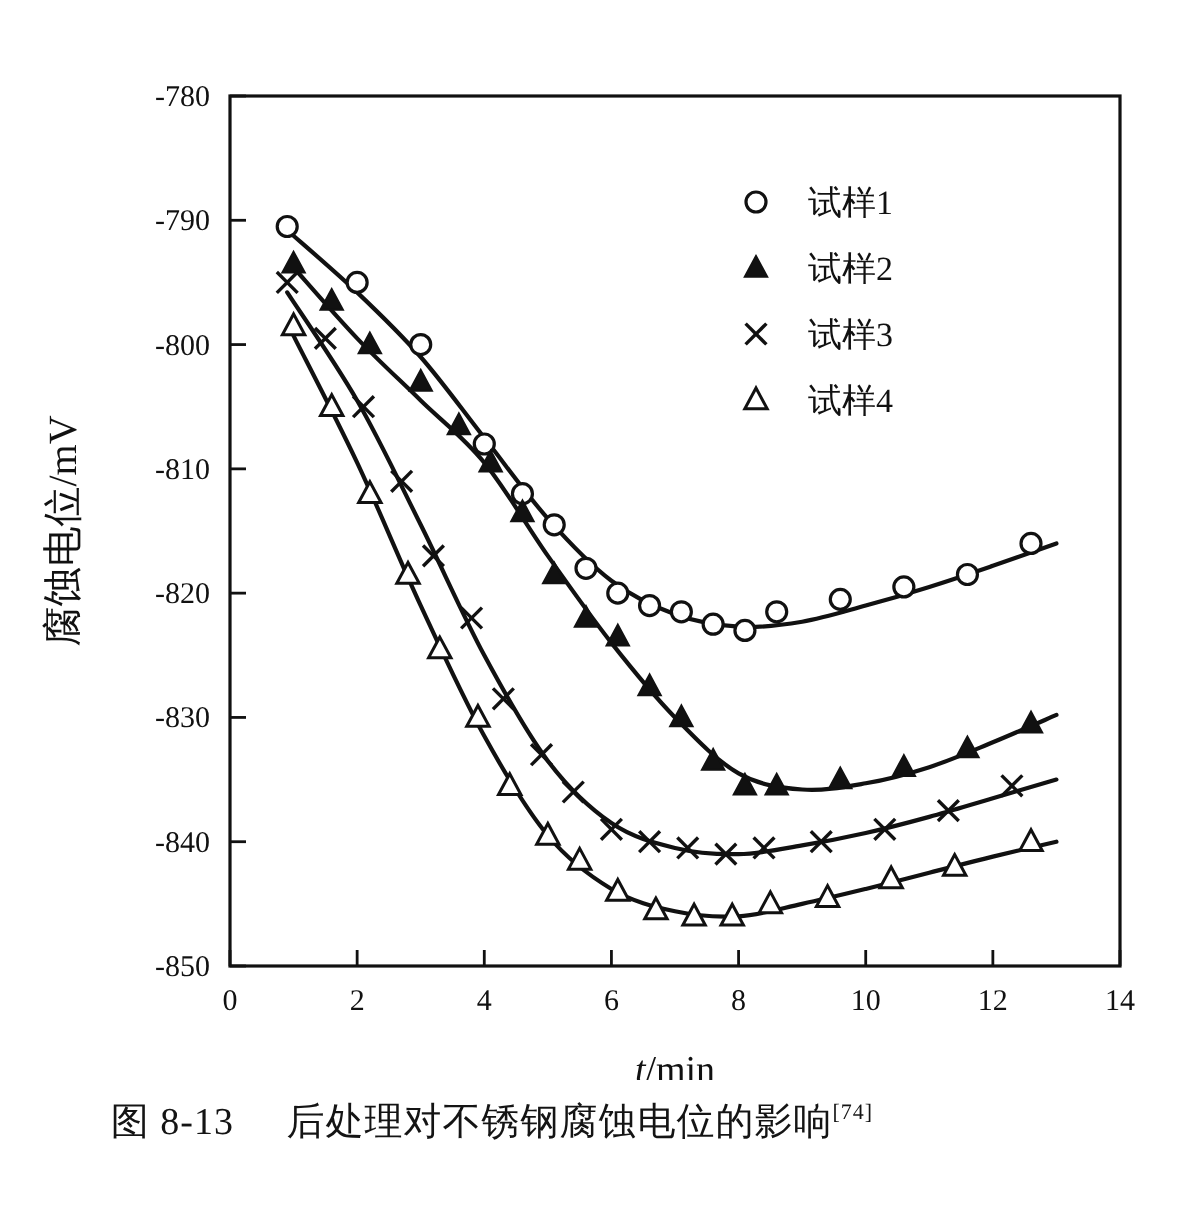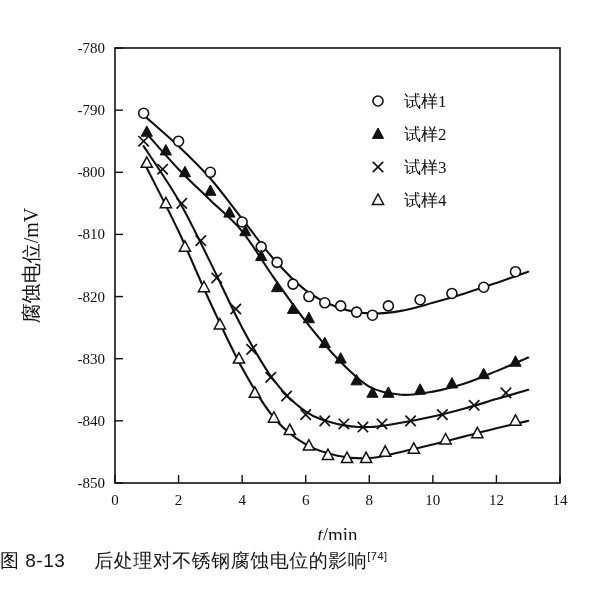--- a/index.html
+++ b/index.html
@@ -20,22 +20,23 @@
     left:0; top:0; width:600px; height:540px;
   }
   svg.chart{
     display:block;
   }
   .caption{
     position:absolute;
     left:0;
     top:548px;
     width:492px;
+    text-align:center;
     font-size:19px;
-    font-family:Liberation Sans, sans-serif;
+    font-family:Liberation Serif, serif;
     letter-spacing:0.5px;
     color:#141414;
   }
   .caption .sup{
     font-size:11px;
     vertical-align:super;
   }
   .tickfont{ font-size:15px; font-family:"Liberation Serif", serif; }
   .legendfont{ font-size:17px; font-family:"Liberation Serif", serif; }
 </style>

